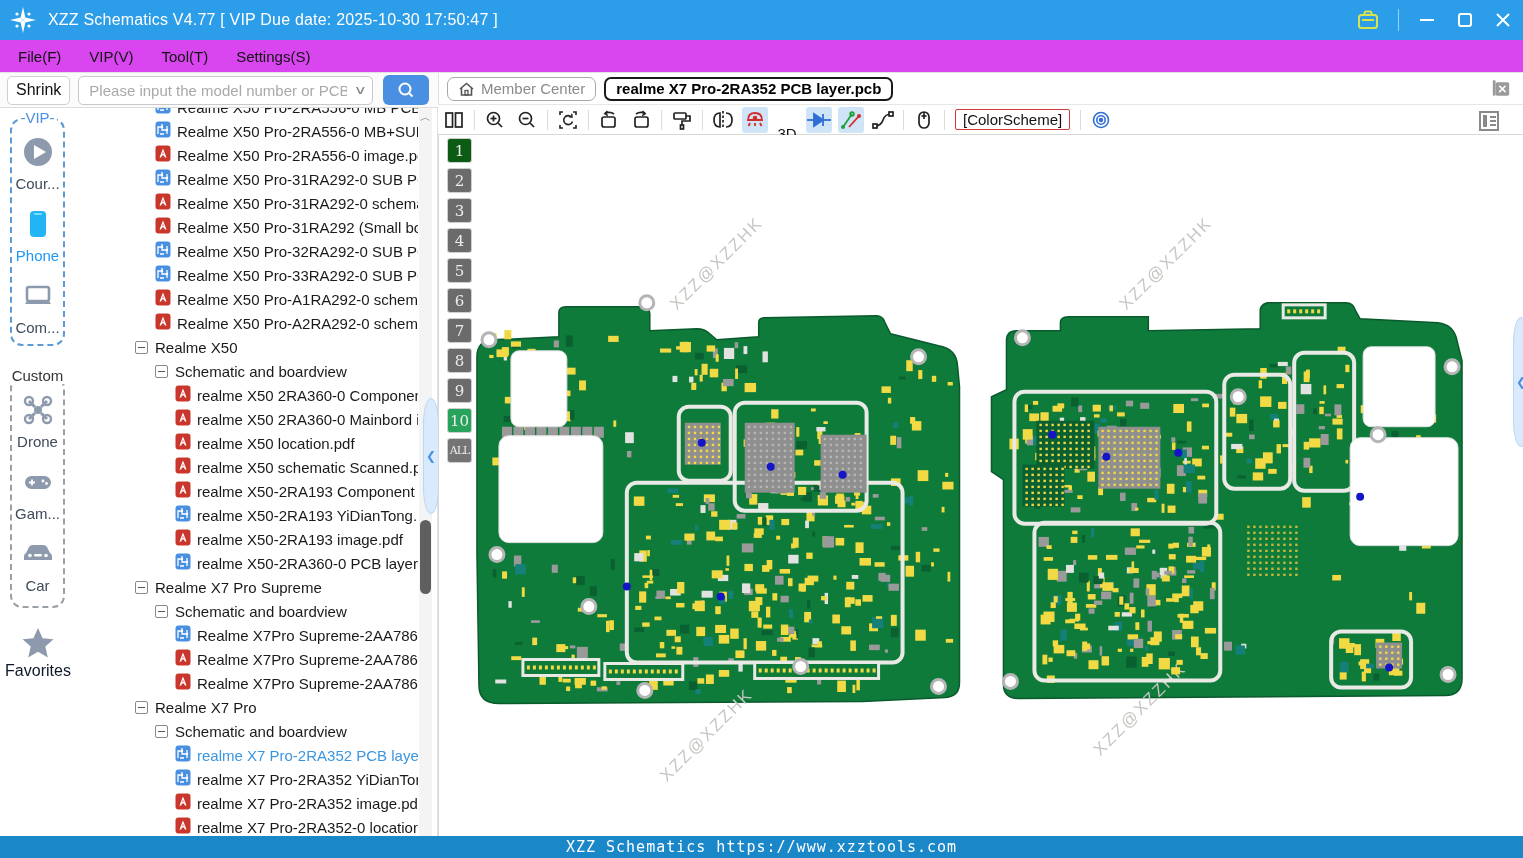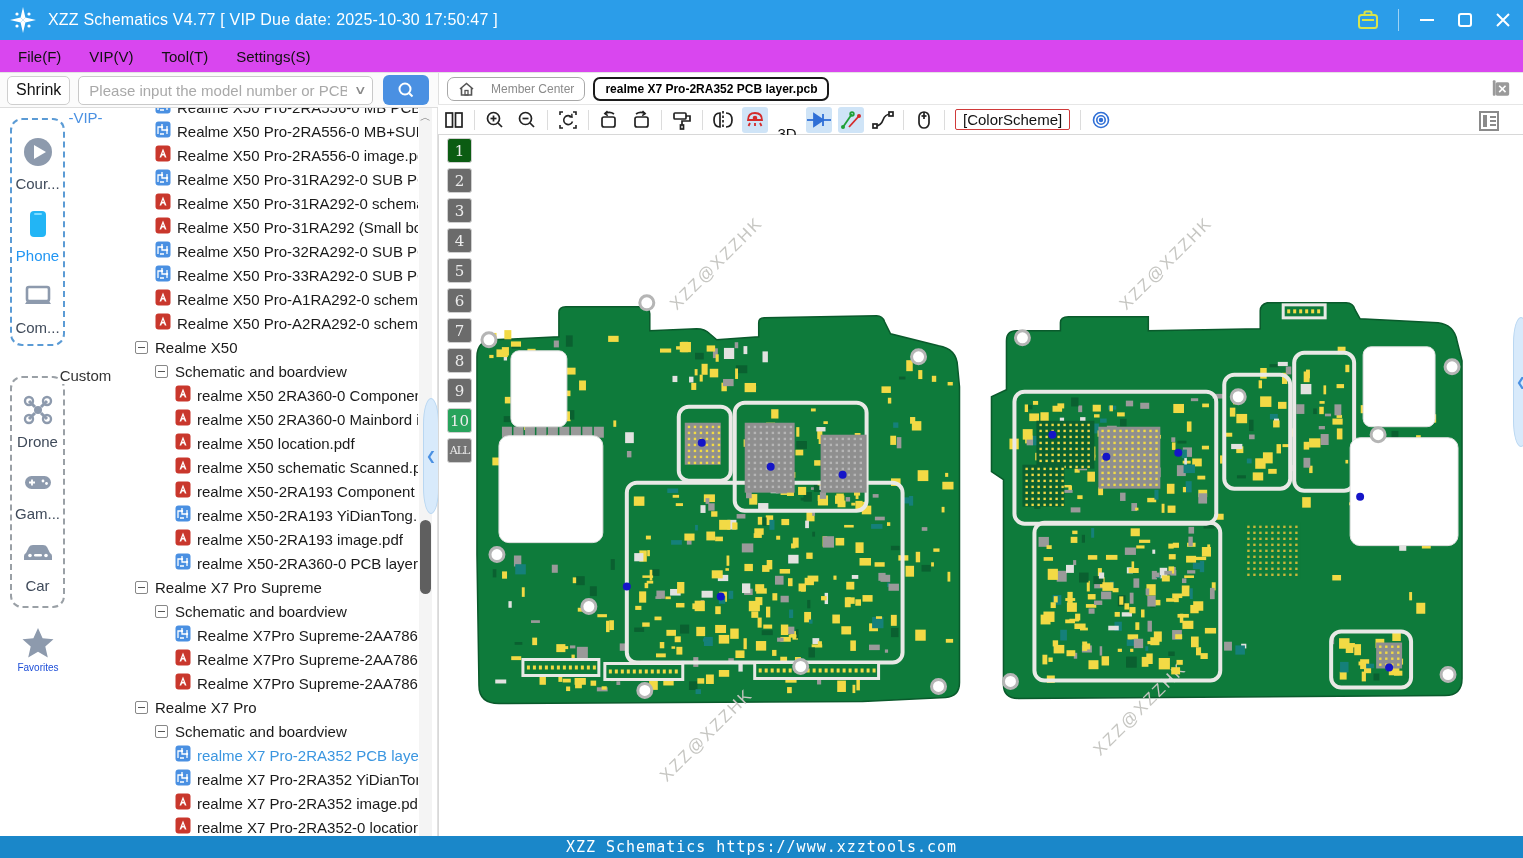--- a/index.html
+++ b/index.html
@@ -30,22 +30,22 @@
   .model-input { margin-left:8px; width:295px; height:29px; border:1px solid #c9c9c9; border-radius:5px;
     background:#fff; position:relative; display:flex; align-items:center; }
   .model-input input { border:none; outline:none; width:258px; margin-left:10px; font-size:15px; color:#0369a1;
     font-family:"Liberation Sans",sans-serif; background:transparent; }
   .model-input input::placeholder { color:#a9a9a9; }
   .input-chevron { position:absolute; right:8px; color:#8a8a8a; font-size:12px; transform:scaleX(1.5); }
   .search-btn { margin-left:10px; width:46px; height:30px; background:#4a90e2; border:none; border-radius:6px;
     display:flex; align-items:center; justify-content:center; cursor:pointer; }
   .tabbar { position:absolute; left:438px; top:0; width:1085px; height:31px; background:#fff;
     border-left:1px solid #e0e0e0; display:flex; align-items:center; }
-  .tab { display:flex; align-items:center; gap:16px; height:24px; border-radius:7px; padding:0 10px;
-    margin-left:8px; font-size:12px; white-space:nowrap; }
+  .tab { display:flex; align-items:center; gap:6px; height:24px; border-radius:7px; padding:0 10px;
+    margin-left:8px; font-size:15px; white-space:nowrap; }
   .tab.inactive { border:1px solid #a8a8a8; color:#8a8a8a; }
   .tab.active { border:2px solid #1a1a1a; color:#000; font-weight:bold; }
   .tabbar-close { position:absolute; right:12px; top:6px; width:20px; height:19px; color:#666; }
 
   
   .toolbar { position:absolute; left:438px; top:104px; width:1085px; height:31px; background:#fff;
     border-top:1px solid #e6e6e6; border-bottom:1px solid #d8d8d8; display:flex; align-items:center; }
   .tbtn { height:26px; min-width:26px; display:flex; align-items:center; justify-content:center;
     margin:0 3px; border-radius:3px; }
   .tbtn.hl { background:#cfe4f7; }
@@ -54,28 +54,28 @@
   .colorscheme { border:1px solid #d03a3a; border-radius:2px; color:#111; font-size:15px;
     padding:1px 7px; margin:0 6px; white-space:nowrap; }
   .panel-toggle { position:absolute; right:18px; top:3px; }
 
   
   .leftcol { position:absolute; left:0; top:108px; width:438px; height:728px; background:#fff; border-right:1px solid #e0e0e0; }
   .vgroup { position:absolute; left:10px; width:55px; border-radius:12px; }
   .vgroup.vip { top:10px; height:228px; border:2px dashed #5b9bd5; }
   .vgroup.custom { top:268px; height:232px; border:2px dashed #9aa0a6; }
   .vg-label { position:absolute; top:-11px; left:50%; transform:translateX(-50%); background:#fff;
-    padding:0 2px; font-size:15px; white-space:nowrap;margin-left:48px; }
+    padding:0 2px; font-size:15px; white-space:nowrap; }
   .vg-label.blue { color:#4a90e2; }
   .vg-label.dark { color:#333; }
   .vitem { display:flex; flex-direction:column; align-items:center; margin-top:16px; }
   .vitem .vlabel { font-size:15px; color:#3f4a5a; margin-top:3px; }
   .vitem.active .vlabel { color:#2196f3; }
   .fav { position:absolute; left:0; top:518px; width:76px; display:flex; flex-direction:column; align-items:center; }
-  .fav .vlabel { font-size:10px; color:#1d4ed8; margin-top:2px; }
+  .fav .vlabel { font-size:16px; color:#0f172a; margin-top:2px; }
 
   
   .tree { position:absolute; left:70px; top:0; width:348px; height:728px; overflow:hidden; }
   .tree-list { margin-top:-13px; }
   .trow { height:24px; display:flex; align-items:center; font-size:15px; color:#1a1a1a; white-space:nowrap; }
   .trow .ticon { flex:0 0 auto; margin-right:6px; }
   .trow.selected { color:#3b96e0; }
   .toggle { width:13px; height:13px; border:1px solid #888; border-radius:2px; position:relative;
     background:#fff; margin-right:7px; flex:0 0 auto; }
   .toggle::after { content:""; position:absolute; left:2px; right:2px; top:5px; height:1.5px; background:#555; }

